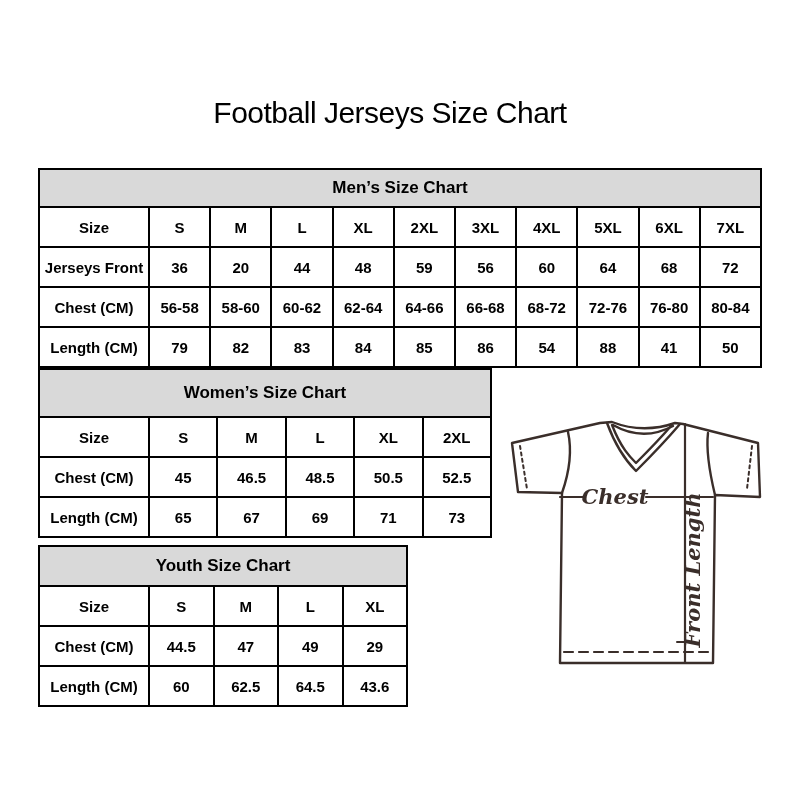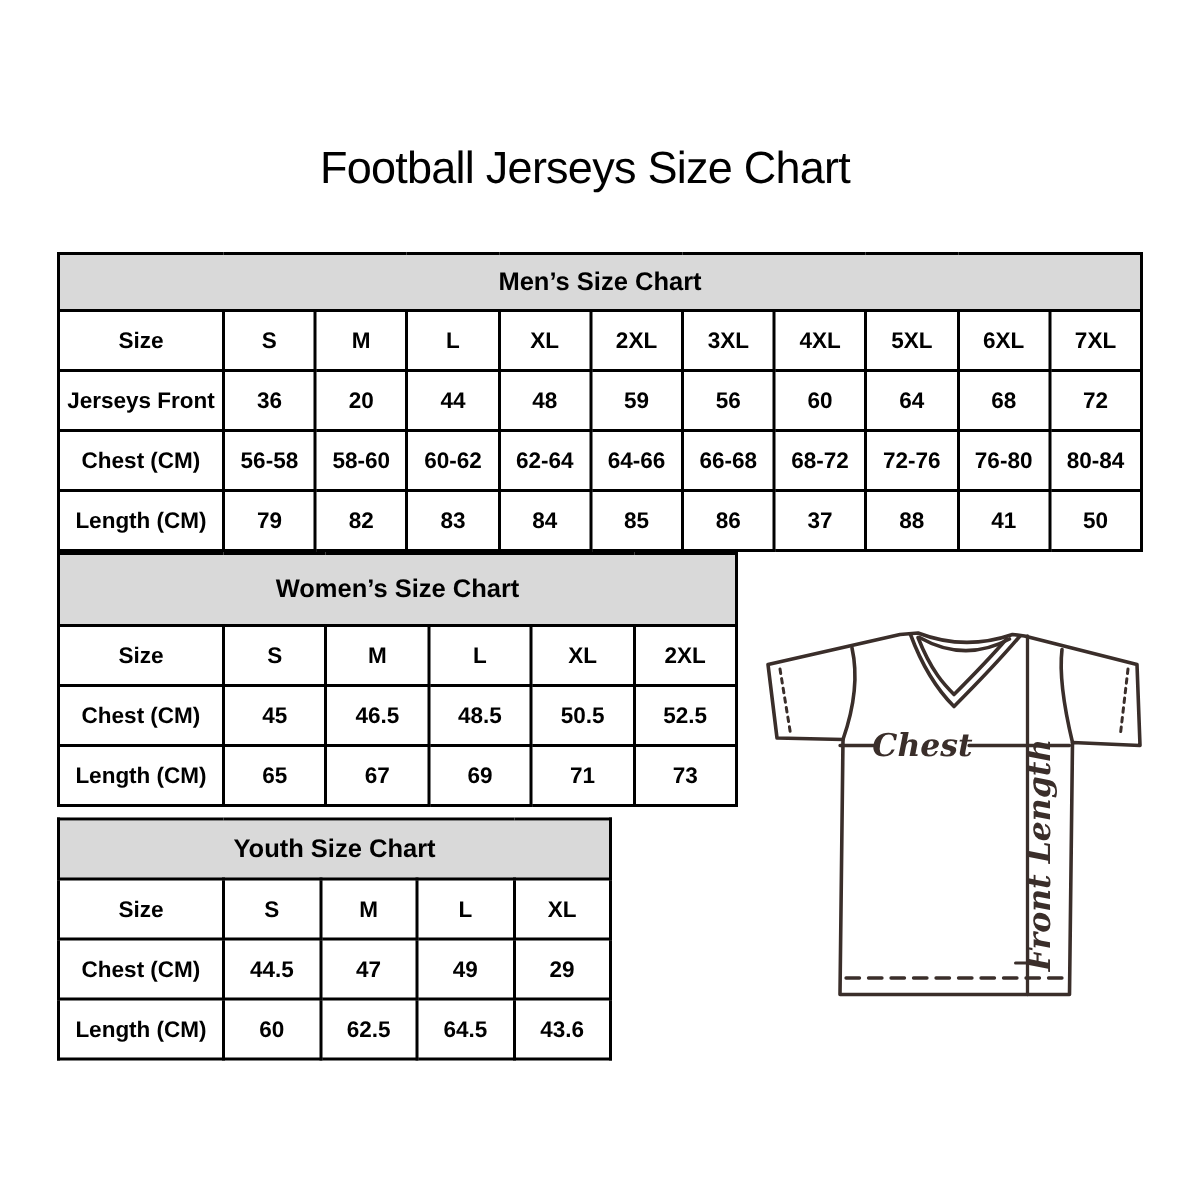--- a/index.html
+++ b/index.html
@@ -127,21 +127,21 @@
           <td>80-84</td>
         </tr>
         <tr>
           <th>Length (CM)</th>
           <td>79</td>
           <td>82</td>
           <td>83</td>
           <td>84</td>
           <td>85</td>
           <td>86</td>
-          <td>37</td>
+          <td>54</td>
           <td>88</td>
           <td>41</td>
           <td>50</td>
         </tr>
       </tbody>
     </table>
 
   <table class="size-table women">
       <colgroup>
         <col style="width: 110px;">

